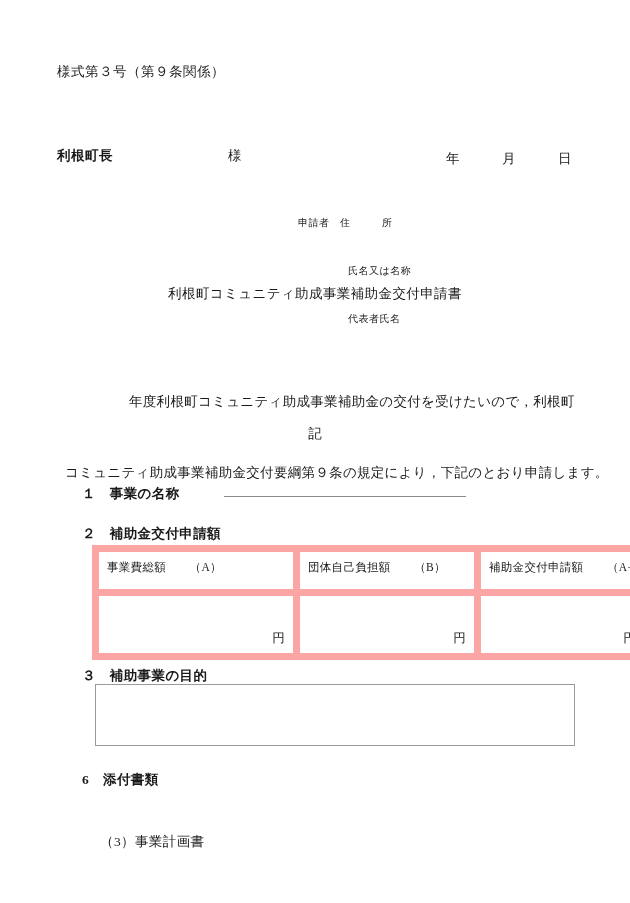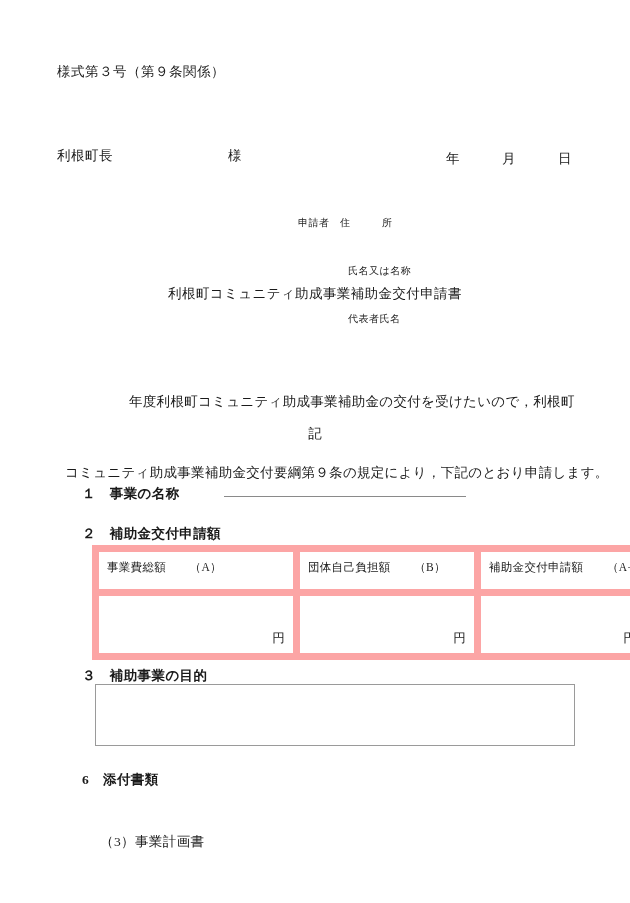--- a/index.html
+++ b/index.html
@@ -43,20 +43,21 @@
     letter-spacing: 0.5px;
     margin-top: 29px;
   }
 
   
   .addressee {
     left: 57px;
     top: 146px;
     font-size: 13.5px;
     letter-spacing: 0.5px;
+    font-weight: bold;
   }
   .addressee-honorific {
     left: 228px;
     top: 146px;
     font-size: 13.5px;
   }
 
   
   .applicant {
     left: 298px;

